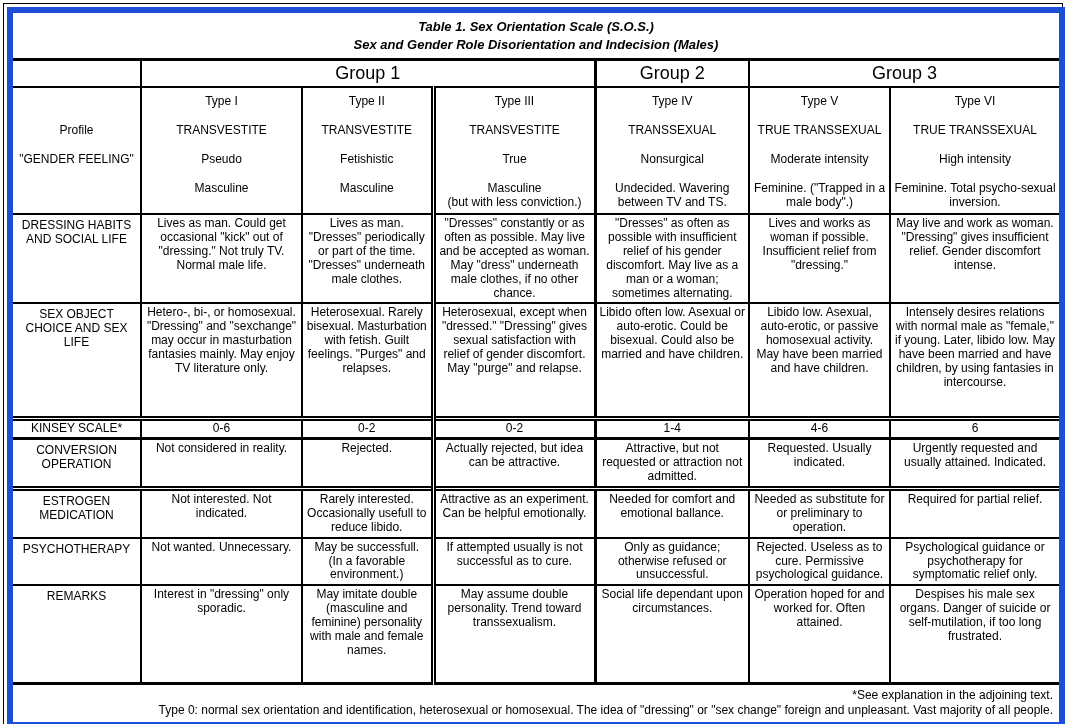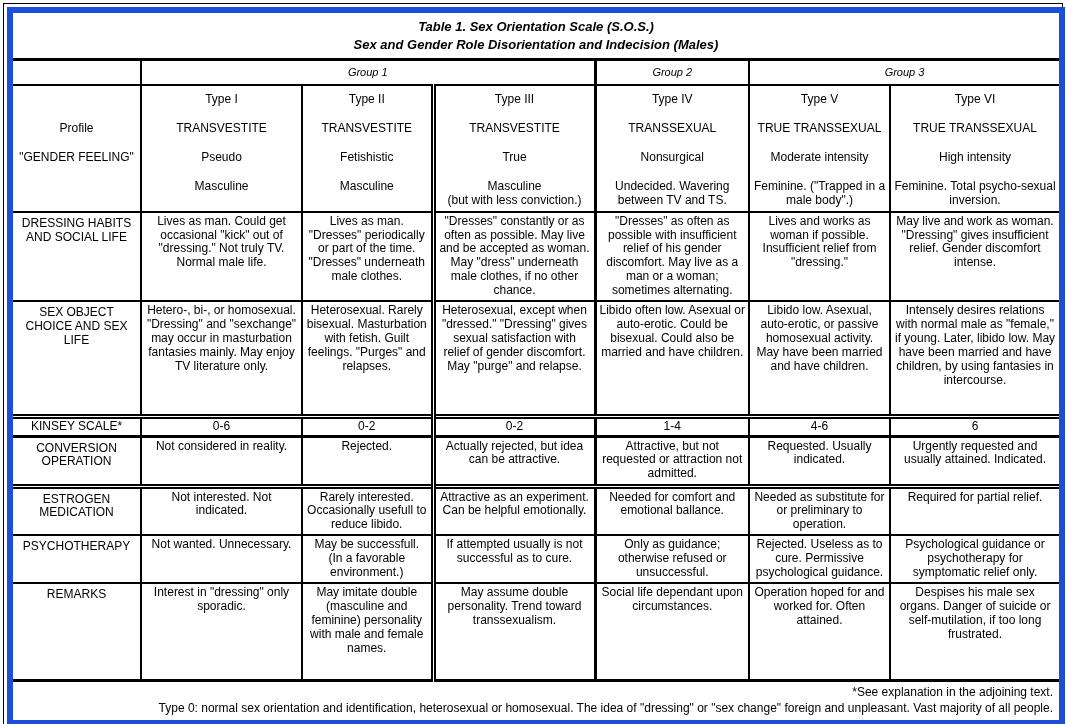--- a/index.html
+++ b/index.html
@@ -13,21 +13,21 @@
   col.c-lbl{width:131px;} col.c-t1{width:161px;} col.c-t2{width:131px;}
   col.c-t3{width:162px;} col.c-t4{width:154px;} col.c-t5{width:141px;} col.c-t6{width:172px;}
   
   td.dbl{border-left:5px double #000;}
   td.thk{border-left:3px solid #000;}
   
   tr.r-title td{border-bottom:3px solid #000;font-weight:bold;font-style:italic;
      font-size:13px;line-height:1.35;vertical-align:middle;padding:5px 4px;}
   tr.r-title{height:40px;}
   tr.r-group{height:25px;}
-  tr.r-group td{vertical-align:middle;font-size:11px;padding:2px;font-style:italic;}
+  tr.r-group td{vertical-align:middle;font-size:18px;padding:2px;}
   tr.r-profile{height:121px;}
   tr.r-profile td{padding-top:7px;}
   .slot{min-height:29px;}
   tr.r-dress{height:89px;}
   tr.r-sex{height:115px;}
   tr.r-kinsey{height:20px;}
   tr.r-kinsey td{vertical-align:middle;padding:1px 3px;border-top:5px double #000;}
   tr.r-conv{height:50px;}
   tr.r-conv td{border-top:3px solid #000;}
   tr.r-estro{height:49px;}

